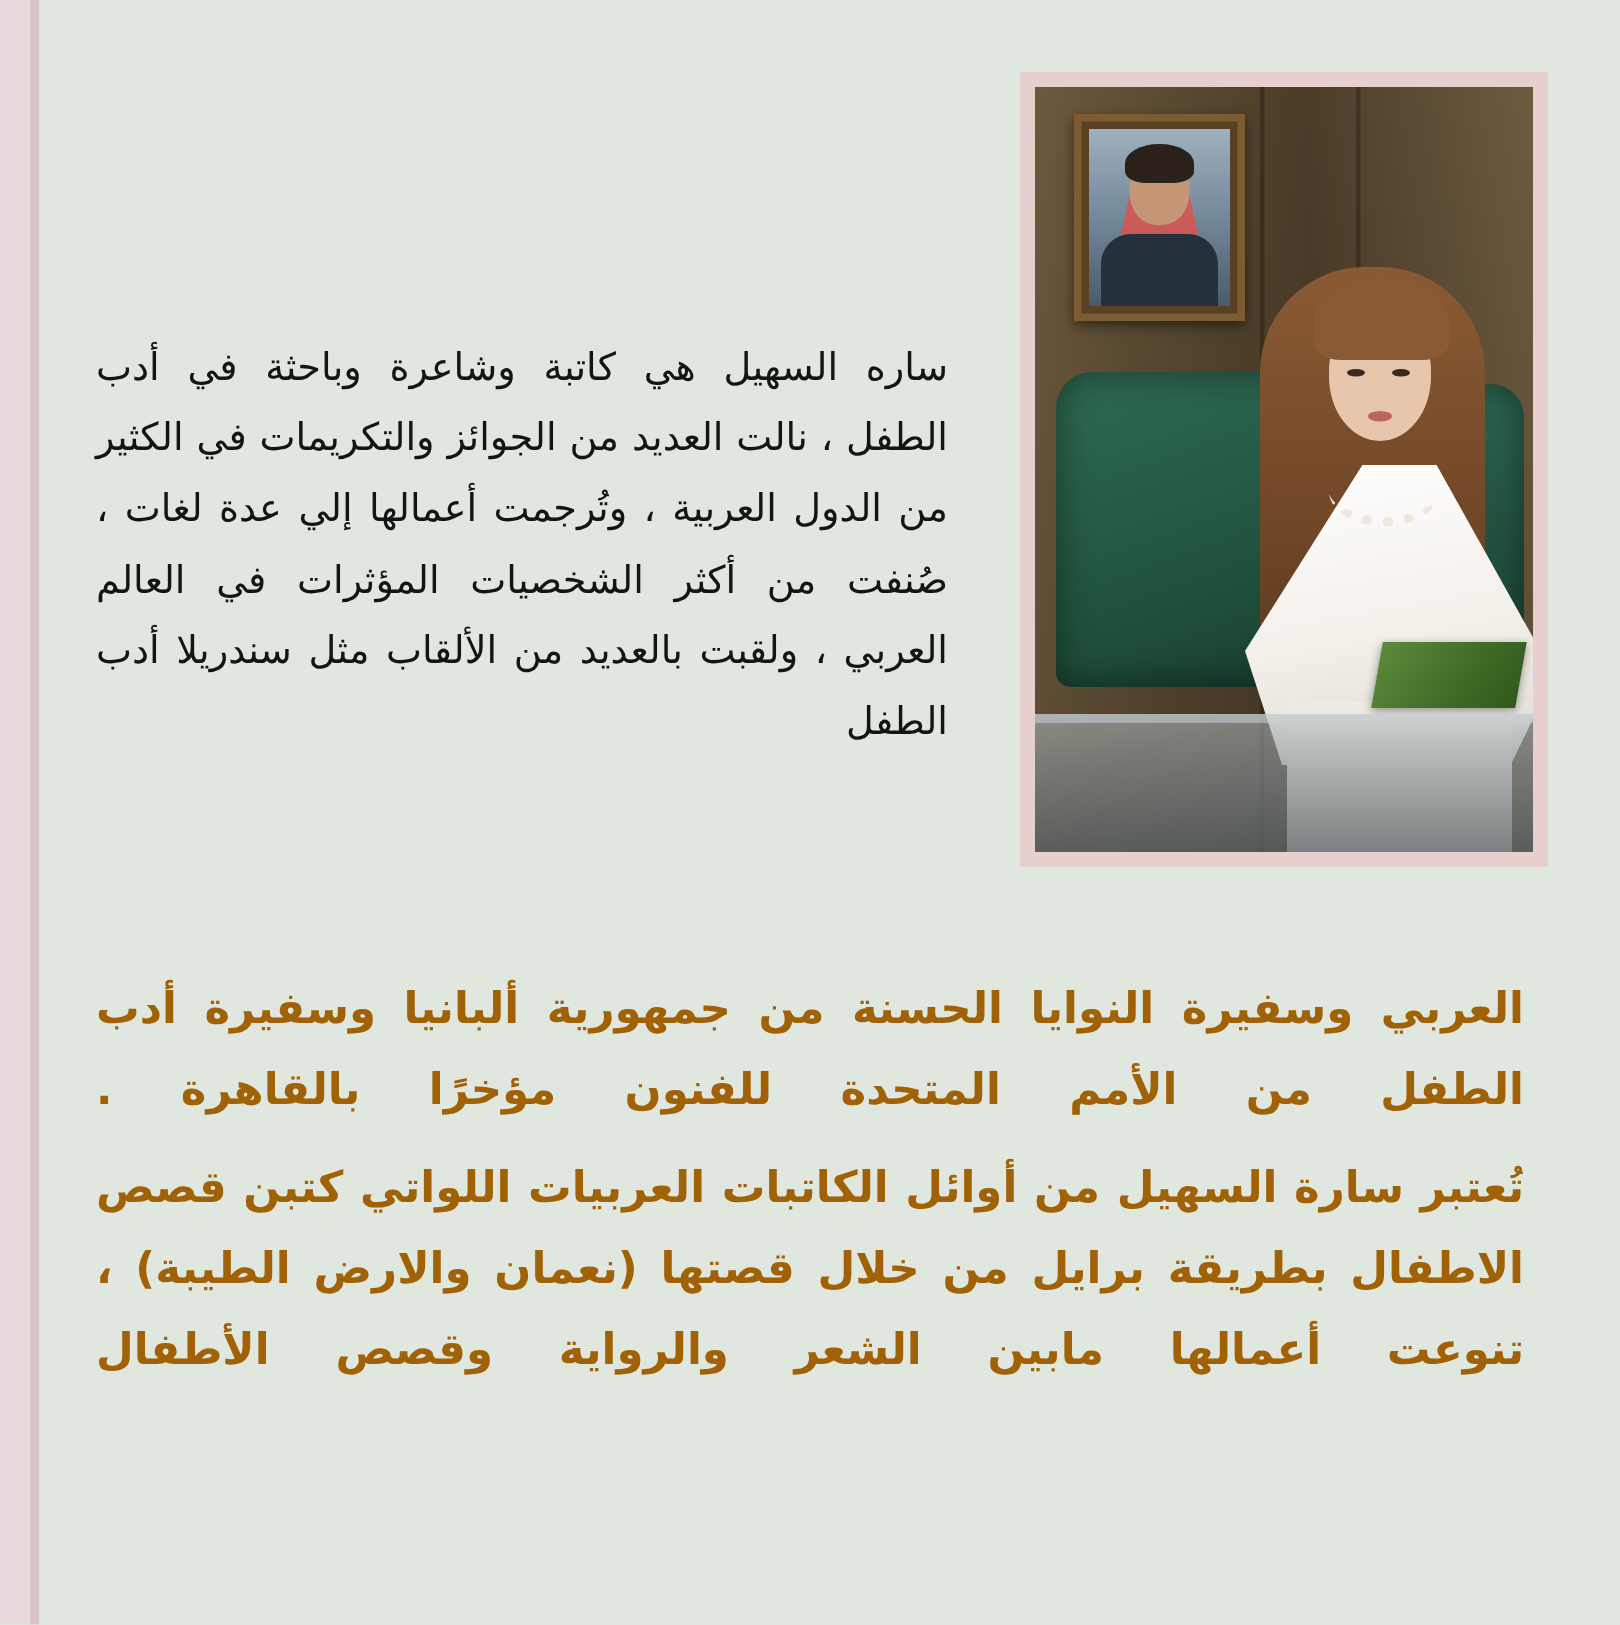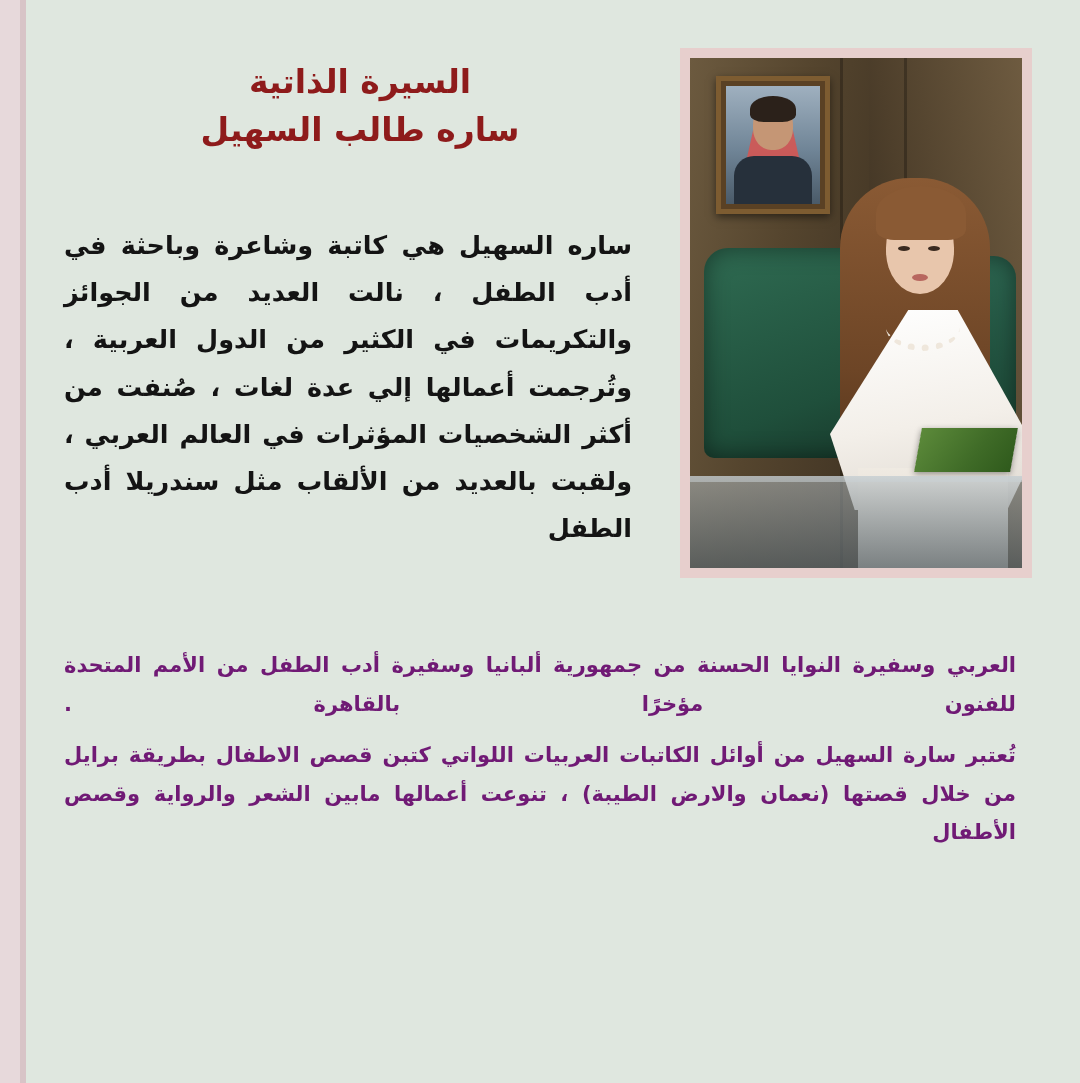--- a/index.html
+++ b/index.html
@@ -215,35 +215,35 @@
   .body-wrap {
     position: absolute;
     top: 222px;
     right: 448px;
     left: 64px;
   }
   .para-top {
     font-size: 25.5px;
     line-height: 1.85;
     color: #141414;
-    font-weight: bold;
+    font-weight: normal;
     text-align: justify;
     text-align-last: justify;
     margin: 0;
   }
   .body-wide {
     position: absolute;
     top: 646px;
     right: 64px;
     left: 64px;
   }
   .para-wide {
-    font-size: 21px;
+    font-size: 29px;
     line-height: 1.85;
-    color: #701a75;
+    color: #a16207;
     font-weight: bold;
     text-align: justify;
     text-align-last: justify;
     margin: 0;
   }
   .para-wide + .para-wide { margin-top: 12px; }
 </style>
 </head>
 <body>
 
@@ -283,24 +283,20 @@
         <div class="ph-eye-r"></div>
         <div class="ph-lips"></div>
         <div class="ph-necklace"></div>
 
         <div class="ph-book"></div>
         <div class="ph-desk-edge"></div>
         <div class="ph-desk"></div>
       </div>
     </div>
 
-    <div class="title-block">
-      <div class="title-line">السيرة الذاتية</div>
-      <div class="title-line">ساره طالب السهيل</div>
-    </div>
 
     <div class="body-wrap">
       <p class="para-top">ساره السهيل هي كاتبة وشاعرة وباحثة في أدب الطفل ، نالت العديد من الجوائز والتكريمات في الكثير من الدول العربية ، وتُرجمت أعمالها إلي عدة لغات ، صُنفت من أكثر الشخصيات المؤثرات في العالم العربي ، ولقبت بالعديد من الألقاب مثل سندريلا أدب الطفل</p>
     </div>
 
     <div class="body-wide">
       <p class="para-wide">العربي وسفيرة النوايا الحسنة من جمهورية ألبانيا وسفيرة أدب الطفل من الأمم المتحدة للفنون مؤخرًا بالقاهرة .</p>
       <p class="para-wide">تُعتبر سارة السهيل من أوائل الكاتبات العربيات اللواتي كتبن قصص الاطفال بطريقة برايل من خلال قصتها (نعمان والارض الطيبة) ، تنوعت أعمالها مابين الشعر والرواية وقصص الأطفال</p>
     </div>
 

